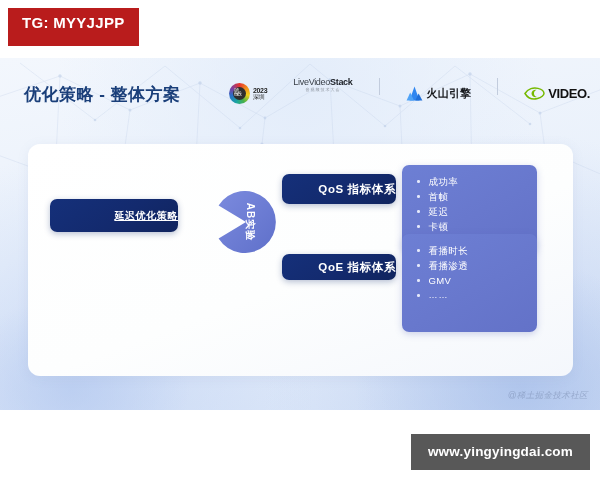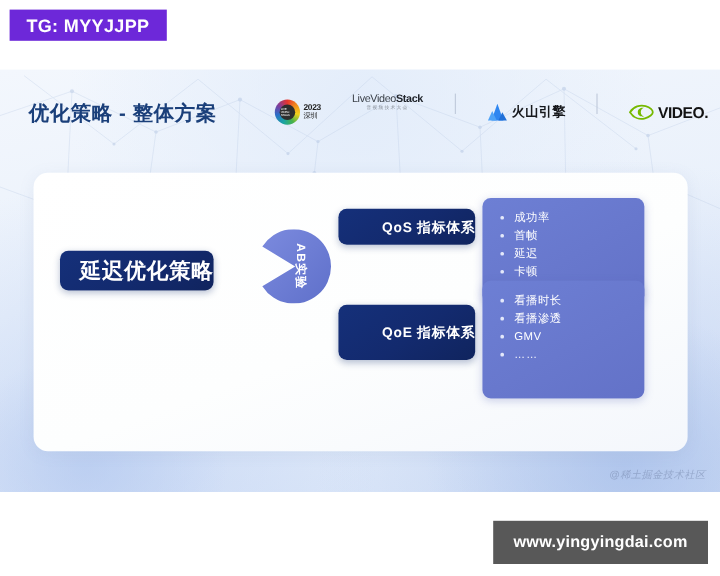--- a/index.html
+++ b/index.html
@@ -5,22 +5,22 @@
   html,body{margin:0;padding:0;}
   body{
     width:600px;height:480px;overflow:hidden;background:#ffffff;
     font-family:"Liberation Sans","DejaVu Sans",sans-serif;
     position:relative;
   }
 
   
   #tg-badge{
     position:absolute;left:8px;top:8px;
-    background:#6d28d9;color:#ffffff;
-    padding:7px 14px 4px 14px;
+    background:#b91c1c;color:#ffffff;
+    padding:7px 14px 16px 14px;
     font-size:15px;font-weight:700;letter-spacing:.3px;
     line-height:1;
     z-index:40;
   }
 
   
   #slide{
     position:absolute;left:0;top:58px;width:600px;height:352px;
     background:
       radial-gradient(circle at 14% 92%, rgba(196,213,244,.75) 0%, rgba(196,213,244,0) 38%),
@@ -92,23 +92,23 @@
 
   
   .navy-box{
     position:absolute;
     background:linear-gradient(145deg,#15307a 0%,#132a6e 55%,#10245e 100%);
     color:#ffffff;border-radius:7px;
     display:flex;align-items:center;justify-content:flex-end;
     font-weight:700;letter-spacing:.6px;
     box-shadow:0 2px 6px rgba(20,45,110,.30);
   }
-  #box-root{left:50px;top:151px;width:128px;height:33px;font-size:18px;}
+  #box-root{left:50px;top:141px;width:128px;height:33px;font-size:10px;text-decoration:underline;}
   #box-qos{left:282px;top:116px;width:114px;height:30px;font-size:11.5px;}
-  #box-qoe{left:282px;top:196px;width:114px;height:46px;font-size:11.5px;}
+  #box-qoe{left:282px;top:196px;width:114px;height:26px;font-size:11.5px;}
 
   
   #ab-wedge{
     position:absolute;left:215px;top:133px;width:62px;height:62px;
   }
   #ab-label{
     position:absolute;left:215px;top:133px;width:62px;height:62px;
     display:flex;align-items:center;justify-content:center;
     pointer-events:none;
   }

